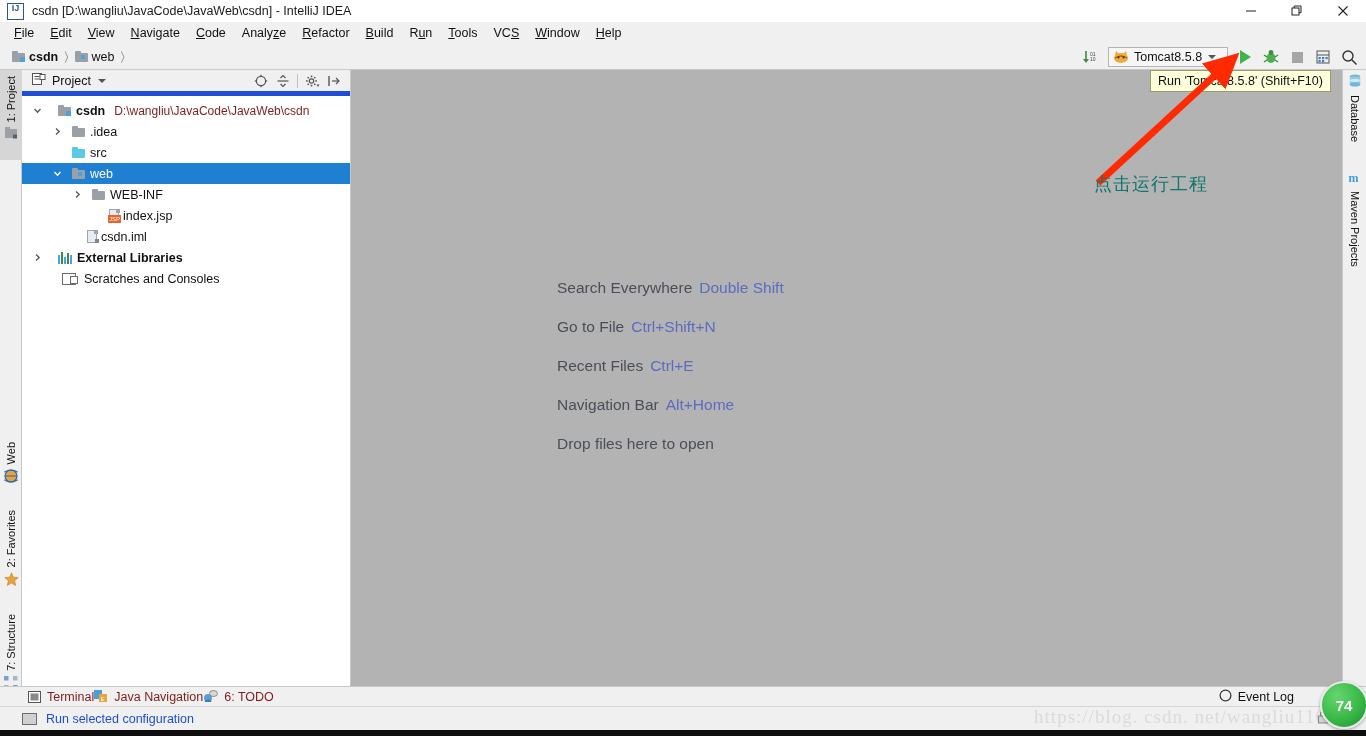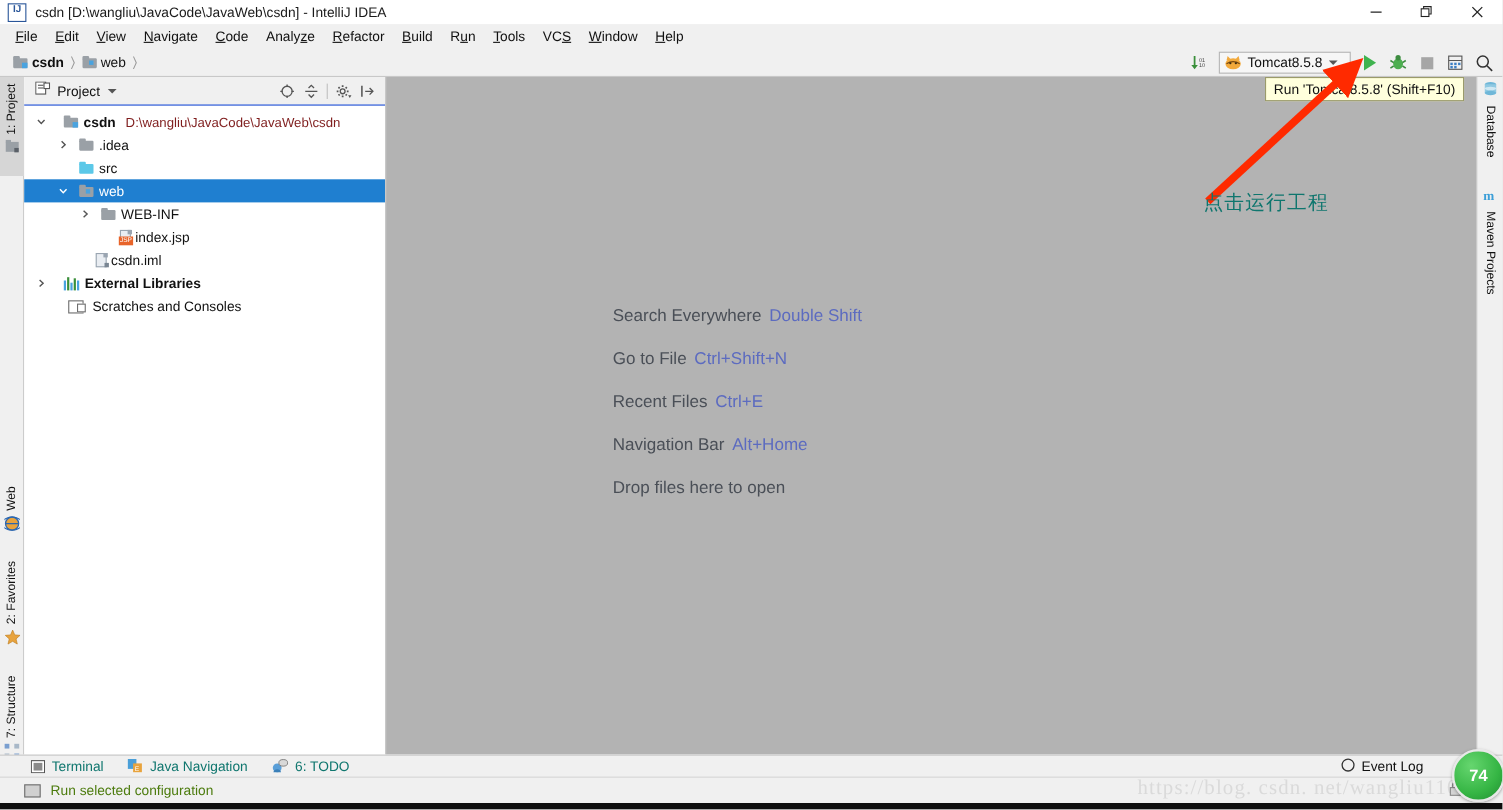--- a/index.html
+++ b/index.html
@@ -117,21 +117,21 @@
     position:absolute; right:0; top:70px; width:24px; height:616px;
     background:#f0f0f0; border-left:1px solid #c8c8c8; box-sizing:border-box;
   }
 
   
   .project-panel{
     position:absolute; left:22px; top:70px; width:329px; height:616px;
     background:#ffffff; border-right:1px solid #c8c8c8; box-sizing:border-box;
   }
   .panel-header{
-    height:26px; background:#f0f0f0; border-bottom:1px solid #1d4ed8;
+    height:26px; background:#f0f0f0; border-bottom:5px solid #1d4ed8;
     display:flex; align-items:center; padding:0 4px; box-sizing:border-box;text-align:center;
   }
   .panel-title{ font-size:12.5px;color:#111; margin-left:6px; }
   .panel-actions{ margin-left:auto; display:flex; align-items:center; gap:6px; padding-right:4px; }
   .pa-ico{ width:16px;height:16px; display:flex;align-items:center;justify-content:center; color:#555; }
 
   .tree{ padding-top:4px; font-size:12.5px; color:#111; }
   .tree-row{
     height:21px; display:flex; align-items:center; white-space:nowrap;
     padding-right:4px;
@@ -179,32 +179,32 @@
     z-index:32;
   }
   .arrow-svg{ position:absolute; left:1080px; top:50px; z-index:31; }
 
   
   .bottom-bar{
     position:absolute; left:0; top:686px; width:1366px; height:20px;
     background:#f0f0f0; border-top:1px solid #c8c8c8; box-sizing:border-box;
     display:flex; align-items:center;
   }
-  .bb-item{ display:flex; align-items:center; font-size:12.5px; color:#0f766e; margin-right:22px; }
+  .bb-item{ display:flex; align-items:center; font-size:12.5px; color:#7f1d1d; }
   .bb-item .ic{ margin-right:6px; display:flex; }
   .bb-right{ margin-left:auto; display:flex; align-items:center; padding-right:72px; }
   .eventlog{ display:flex; align-items:center; font-size:12.5px; color:#111; }
 
   .status-bar{
     position:absolute; left:0; top:706px; width:1366px; height:24px;
     background:#f0f0f0; border-top:1px solid #d4d4d4; box-sizing:border-box;
     display:flex; align-items:center;
   }
   .sb-ico{ width:15px;height:12px; border:1.5px solid #6d6d6d; background:#d0d0d0; margin-left:22px; margin-right:9px; box-sizing:border-box; }
-  .sb-text{ font-size:12.5px; color:#4d7c0f; }
+  .sb-text{ font-size:12.5px; color:#1d4ed8; }
   .watermark{
     position:absolute; right:40px; top:706px;
     font-family:"Liberation Serif", serif; font-size:19px; color:#dadada;
     letter-spacing:1px; white-space:nowrap; pointer-events:none;
   }
   .lock-ico{
     position:absolute; right:36px; top:710px; width:14px; height:14px;
   }
   .green-badge{
     position:absolute; right:-2px; top:681px; width:44px; height:44px;

